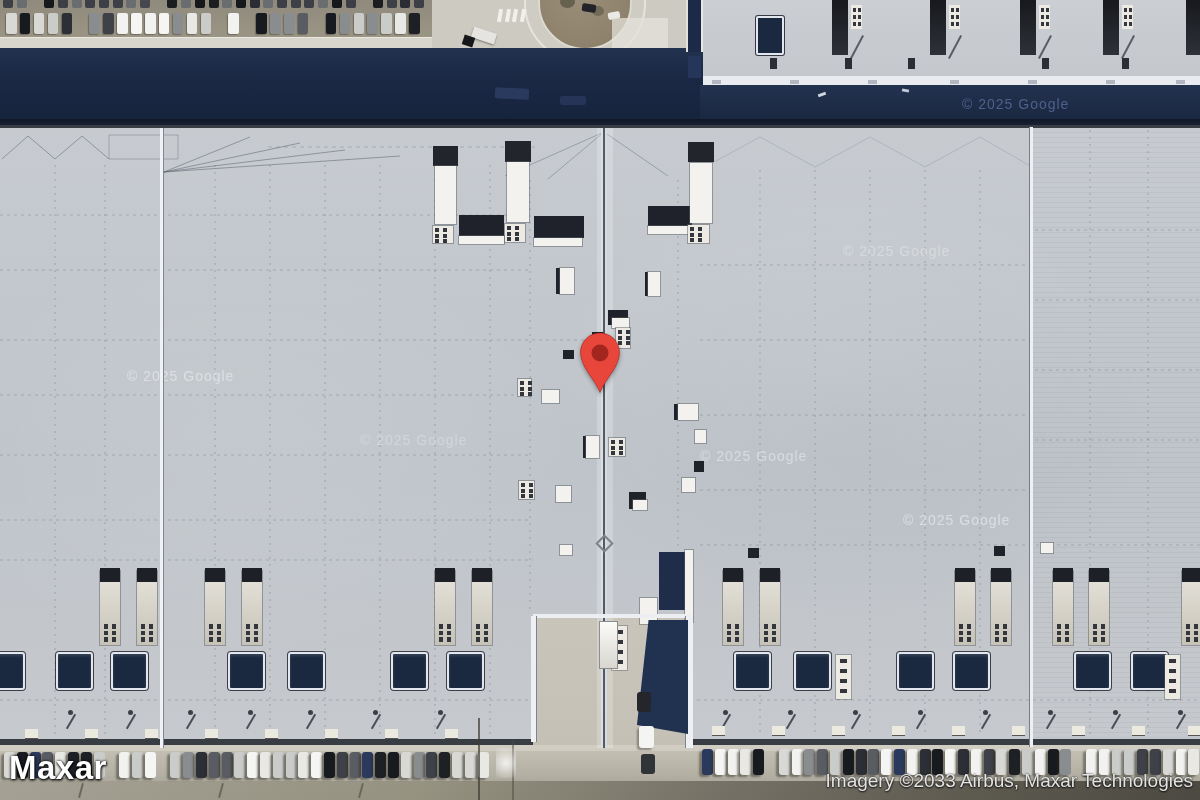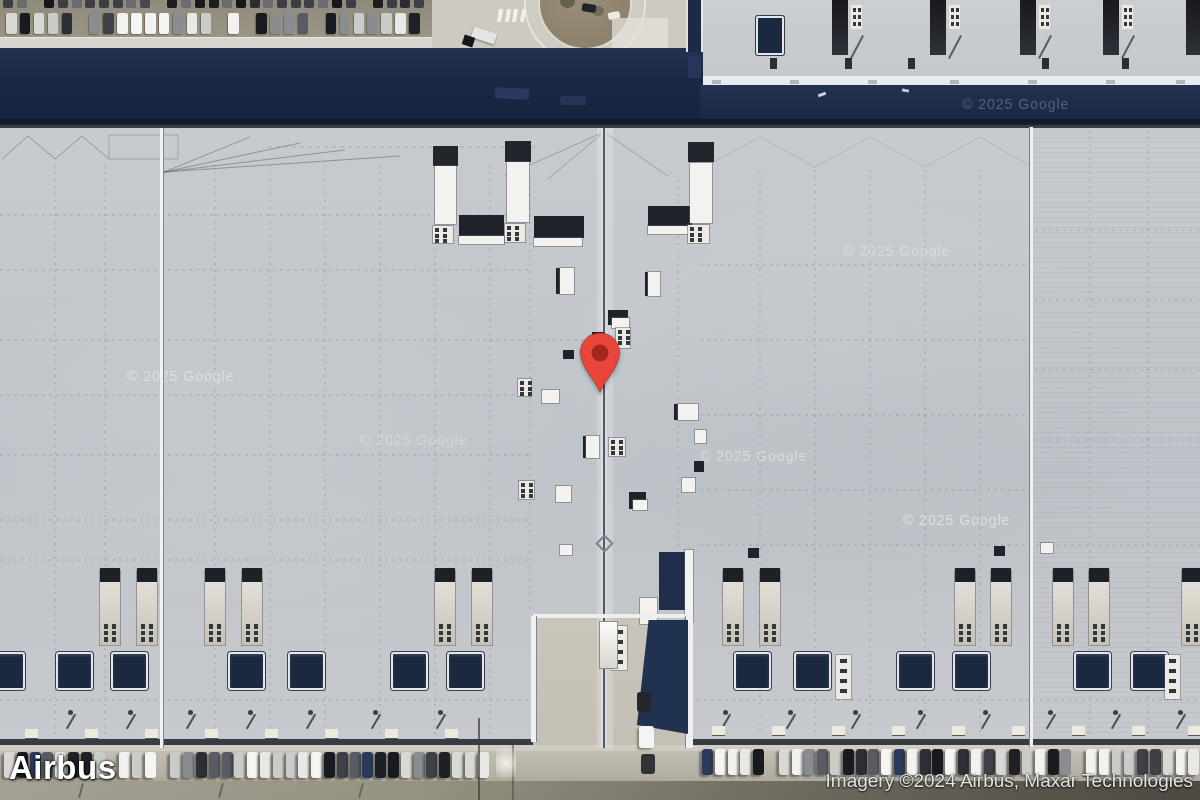--- a/index.html
+++ b/index.html
@@ -583,15 +583,15 @@
       <div style="position: absolute; left: 80px; top: 783px; width: 2px; height: 15px; background: rgb(107, 103, 92); transform: rotate(15deg);"></div>
       <div style="position: absolute; left: 220px; top: 783px; width: 2px; height: 15px; background: rgb(107, 103, 92); transform: rotate(15deg);"></div>
       <div style="position: absolute; left: 360px; top: 783px; width: 2px; height: 15px; background: rgb(107, 103, 92); transform: rotate(15deg);"></div>
     </div>
 
   <svg class="abs" id="marker" viewBox="0 0 46 68">
     <path id="marker-body" d="M23 2 C12 2 3.5 10.6 3.5 21.5 C3.5 29 8 37.5 14 46 C17.5 51 20.5 55.5 23 61.5 C25.5 55.5 28.5 51 32 46 C38 37.5 42.5 29 42.5 21.5 C42.5 10.6 34 2 23 2 Z" fill="#E8463B" stroke="rgba(130,25,16,.45)"></path>
     <circle id="marker-dot" cx="23" cy="22" r="8.5" fill="#A3261E"></circle>
   </svg>
 
-  <div class="abs" id="google-logo">Airbus</div>
-  <div class="abs" id="attribution">Imagery ©2024 Airbus, Maxar Technologies</div>
+  <div class="abs" id="google-logo">Maxar</div>
+  <div class="abs" id="attribution">Imagery ©2033 Airbus, Maxar Technologies</div>
 </div>
 
 </body></html>

